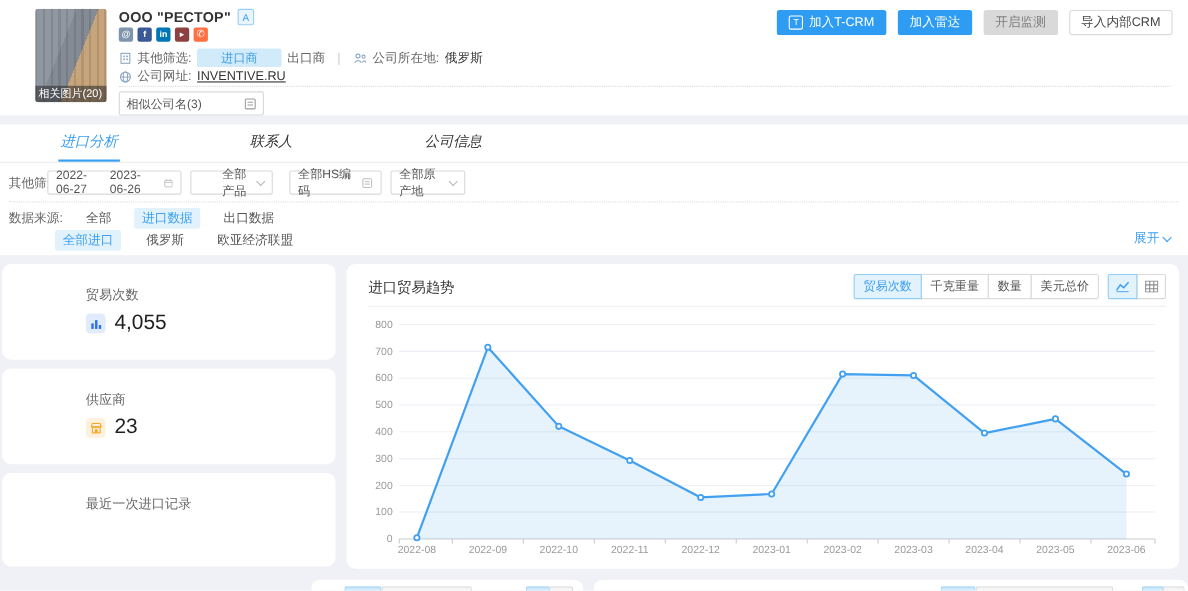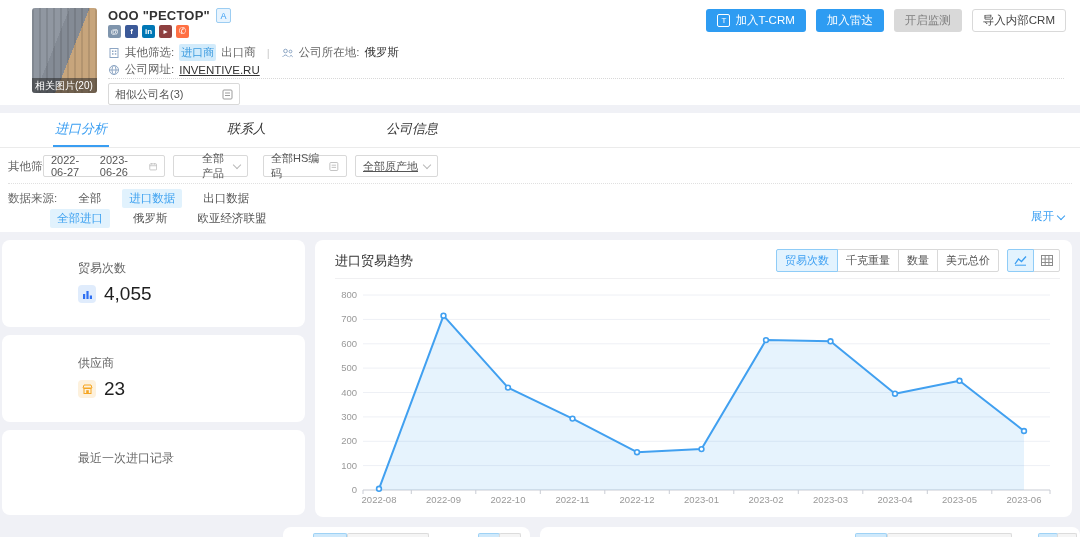--- a/index.html
+++ b/index.html
@@ -18,21 +18,21 @@
   .cname{font-size:13px;font-weight:700;color:#333;letter-spacing:.2px;}
   .t-ic{display:inline-flex;width:13px;height:13px;background:#e8f4fe;border:1px solid #9ccdf2;border-radius:2px;
     color:#3a9ef2;font-size:9px;align-items:center;justify-content:center;cursor:pointer;}
   .soc-row{position:absolute;left:108px;top:25px;display:flex;gap:4px;}
   .soc{width:13px;height:13px;border-radius:2px;color:#fff;font-size:8px;line-height:13px;text-align:center;
     cursor:pointer;overflow:hidden;}
   .s1{background:#7f95ad;} .s2{background:#3b5998;font-weight:700;} .s3{background:#0077b5;font-weight:700;}
   .s4{background:#8e4040;} .s5{background:#ff7043;font-size:9px;}
   .info-row{position:absolute;left:108px;top:44px;display:flex;align-items:center;gap:5px;font-size:11.5px;color:#666;}
   .site-row{position:absolute;left:108px;top:62px;display:flex;align-items:center;gap:5px;font-size:11.5px;color:#666;}
-  .tag-imp{background:#d2ebfb;color:#3d9ce0;padding:1px 2px;border-radius:2px;font-size:11px;cursor:pointer;}
+  .tag-imp{background:#d2ebfb;color:#3d9ce0;padding:1px 22px;border-radius:2px;font-size:11px;cursor:pointer;}
   .tag-plain{color:#666;cursor:pointer;}
   .sep{color:#ccc;margin:0 6px;}
   .val{color:#333;}
   .site-link{color:#333;text-decoration:underline;cursor:pointer;}
   .ic-g{flex:0 0 auto;display:inline-block;}
   .dotline{position:absolute;left:108px;top:78px;width:956px;border-top:1px dotted #d8d8d8;}
   .sim-select{position:absolute;left:108px;top:83px;width:118px;height:20px;border:1px solid #d9d9d9;border-radius:2px;
     display:flex;align-items:center;justify-content:space-between;padding:0 6px;font-size:11px;color:#555;cursor:pointer;background:#fff;}
   .actions{position:absolute;right:14px;top:9px;display:flex;gap:10px;}
   .btn{height:23px;display:inline-flex;align-items:center;gap:5px;padding:0 10px;border-radius:3px;
@@ -201,21 +201,21 @@
         <span class="caret"></span>
       </div>
       <div class="fbox" style="left:263px;width:84px;justify-content:flex-end;">
         <span>全部HS编码</span>
         <svg width="11" height="11" viewBox="0 0 11 11">
             <rect x="1" y="1" width="9" height="9" rx="1" fill="none" stroke="#b9b9b9"></rect>
             <line x1="3" y1="4" x2="8" y2="4" stroke="#b9b9b9"></line>
             <line x1="3" y1="6.5" x2="8" y2="6.5" stroke="#b9b9b9"></line>
           </svg>
       </div>
-      <div class="fbox" style="left:355px;width:83px;justify-content:space-between;text-decoration:underline;">
+      <div class="fbox" style="left:355px;width:68px;justify-content:space-between;">
         <span>全部原产地</span>
         <span class="caret"></span>
       </div>
     </div>
 
     <div class="dotline2"></div>
 
     <div class="srow">
       <span>数据来源:</span>
       <span class="chip">全部</span>

